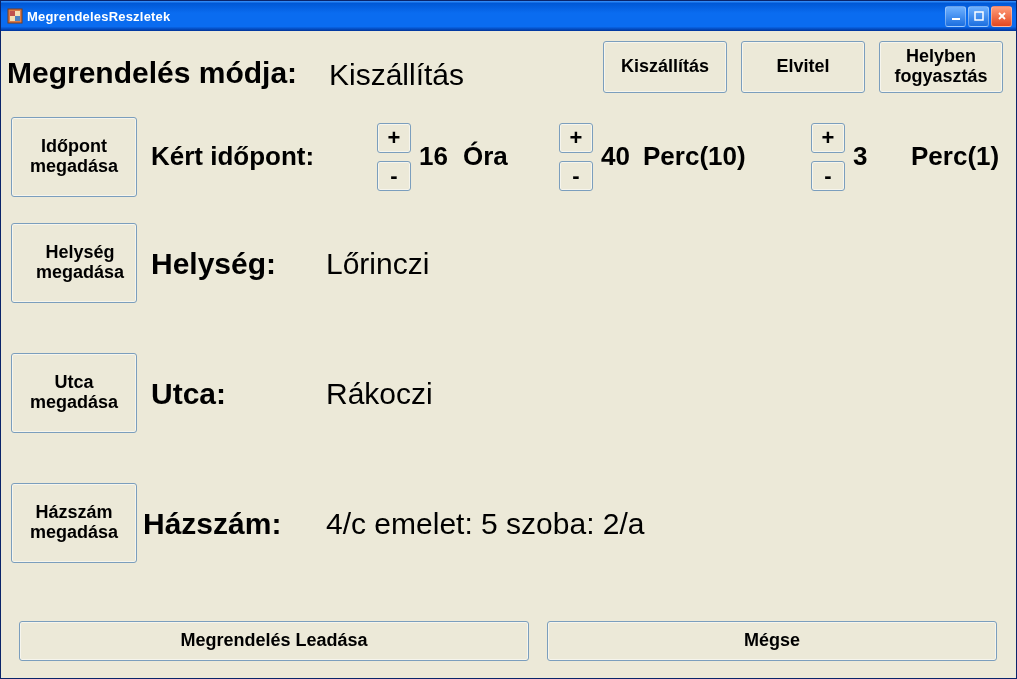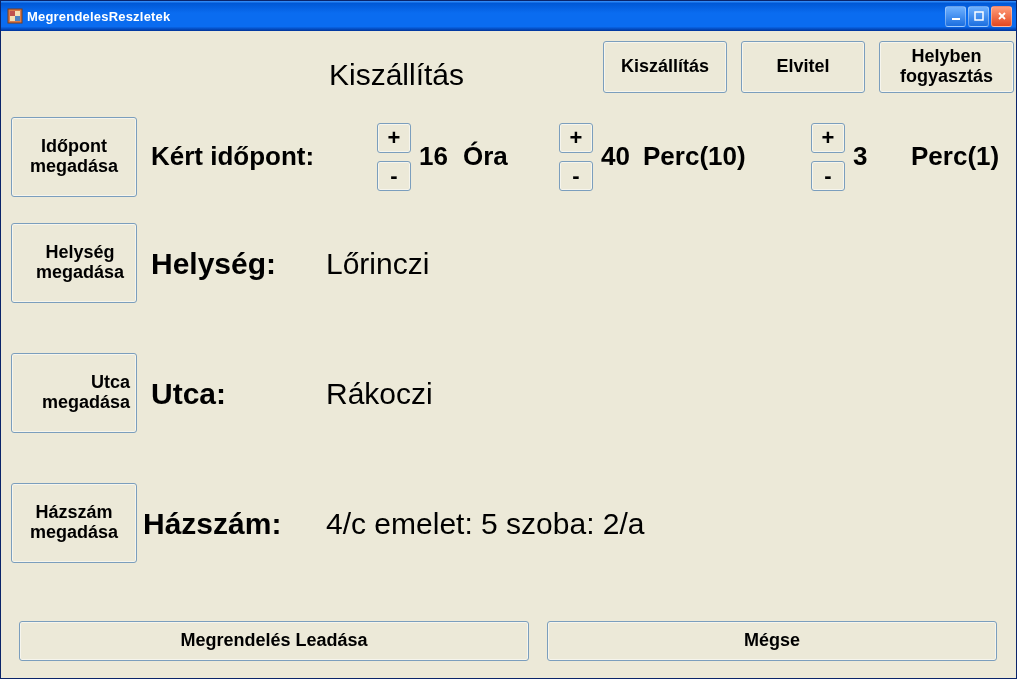--- a/index.html
+++ b/index.html
@@ -148,25 +148,26 @@
         <svg width="10" height="10">
             <line x1="2" y1="2" x2="8" y2="8" stroke="#fff" stroke-width="1.8"></line>
             <line x1="8" y1="2" x2="2" y2="8" stroke="#fff" stroke-width="1.8"></line>
           </svg>
       </div>
     </div>
   </div>
 
   <div class="client">
 
+    <div class="abs label-xl" style="left:6px; top:25px;">Megrendelés módja:</div>
     <div class="abs value-xl" style="left:328px; top:27px;">Kiszállítás</div>
 
     <button class="abs btn top-mode" style="left:602px; top:10px; width:124px;">Kiszállítás</button>
     <button class="abs btn top-mode" style="left:740px; top:10px; width:124px;">Elvitel</button>
-    <button class="abs btn top-mode" style="left:878px; top:10px; width:135px; white-space:normal;">Helyben fogyasztás</button>
+    <button class="abs btn top-mode" style="left:878px; top:10px; width:124px; white-space:normal;">Helyben fogyasztás</button>
 
     <button class="abs btn row-btn" style="left:10px; top:86px;">Időpont megadása</button>
     <div class="abs label-lg" style="left:150px; top:110px;">Kért időpont:</div>
 
     <button class="abs btn small-square" style="left:376px; top:92px;">+</button>
     <button class="abs btn small-square" style="left:376px; top:130px;">-</button>
     <div class="abs num-lbl" style="left:418px; top:110px;">16</div>
     <div class="abs unit-lbl" style="left:462px; top:110px;">Óra</div>
 
     <button class="abs btn small-square" style="left:558px; top:92px;">+</button>
@@ -176,21 +177,21 @@
 
     <button class="abs btn small-square" style="left:810px; top:92px;">+</button>
     <button class="abs btn small-square" style="left:810px; top:130px;">-</button>
     <div class="abs num-lbl" style="left:852px; top:110px;">3</div>
     <div class="abs unit-lbl" style="left:910px; top:110px;">Perc(1)</div>
 
     <button class="abs btn row-btn" style="left:10px; top:192px;padding-left:18px;">Helység megadása</button>
     <div class="abs label-xl" style="left:150px; top:216px;">Helység:</div>
     <div class="abs value-xl" style="left:325px; top:216px;">Lőrinczi</div>
 
-    <button class="abs btn row-btn" style="left:10px; top:322px;text-align:right;">Utca megadása</button>
+    <button class="abs btn row-btn" style="left:10px; top:322px;">Utca megadása</button>
     <div class="abs label-xl" style="left:150px; top:346px;">Utca:</div>
     <div class="abs value-xl" style="left:325px; top:346px;text-align:center;">Rákoczi</div>
 
     <button class="abs btn row-btn" style="left:10px; top:452px;">Házszám megadása</button>
     <div class="abs label-xl" style="left:142px; top:476px;">Házszám:</div>
     <div class="abs value-xl" style="left:325px; top:476px;text-align:right;">4/c emelet: 5 szoba: 2/a</div>
 
     <button class="abs btn bottom" style="left:18px; top:590px; width:510px;">Megrendelés Leadása</button>
     <button class="abs btn bottom" style="left:546px; top:590px; width:450px;">Mégse</button>
 

